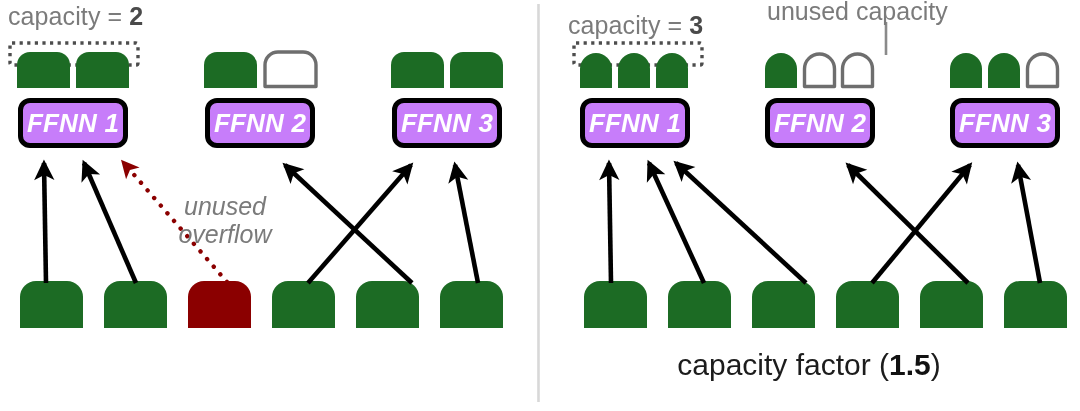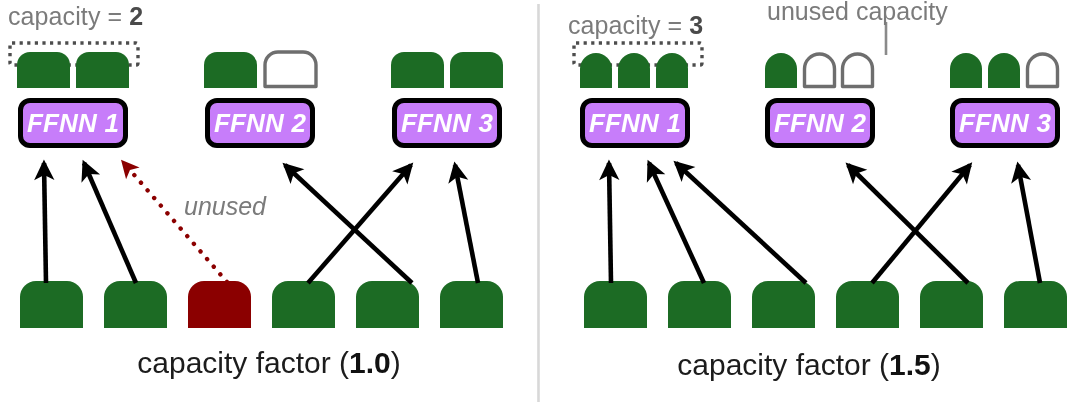--- a/index.html
+++ b/index.html
@@ -126,23 +126,21 @@
   </div>
 
   <div class="lbl cap-label" style="left:568px;top:2px;margin-top:9px;">
     <span>capacity = </span><b>3</b>
   </div>
 
   <div class="lbl unused-label" style="left:767px;top:-3px;">unused capacity</div>
 
   <div class="lbl overflow-label" style="left:155px;top:192px;width:140px;">
     <div>unused</div>
+    <div>overflow</div>
   </div>
 
-  <div class="lbl caption" style="left:0;top:346px;width:538px;text-align:center;">
-    <span>capacity factor (</span><b>1.0</b><span>)</span>
-  </div>
 
   <div class="lbl caption" style="left:540px;top:348px;width:538px;text-align:center;">
     <span>capacity factor (</span><b>1.5</b><span>)</span>
   </div>
 
 </div>
 
 </body></html>

